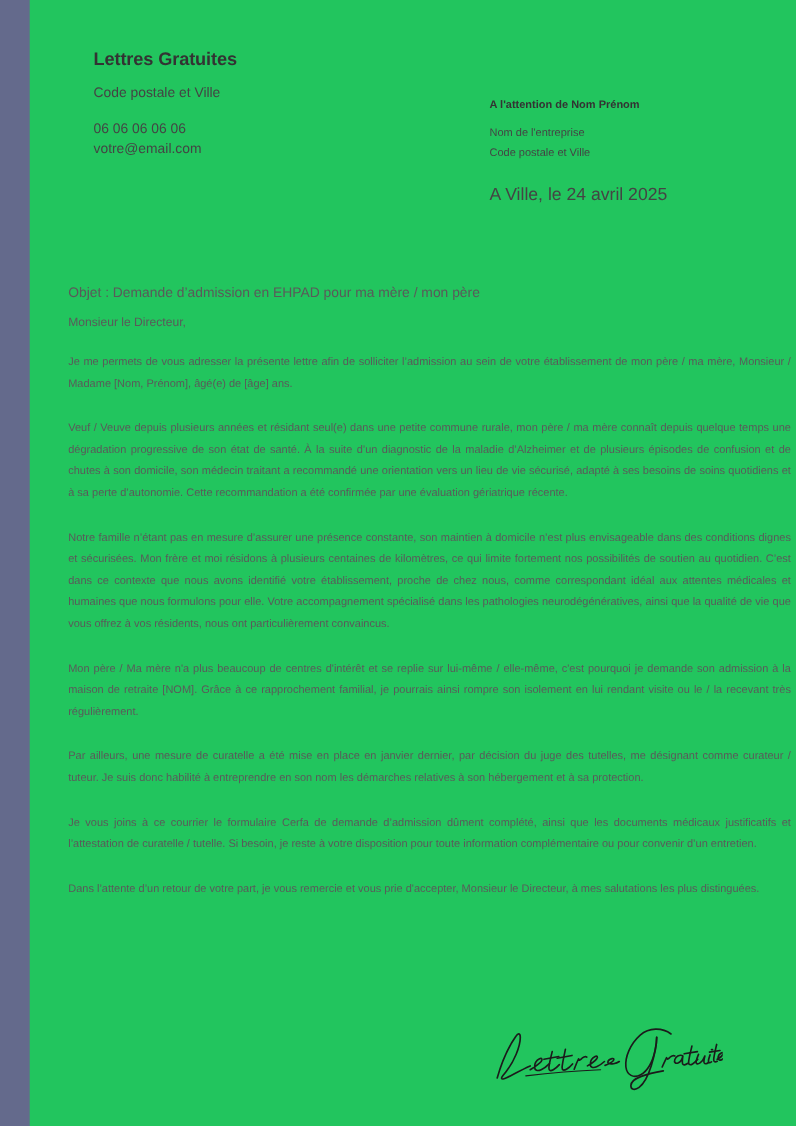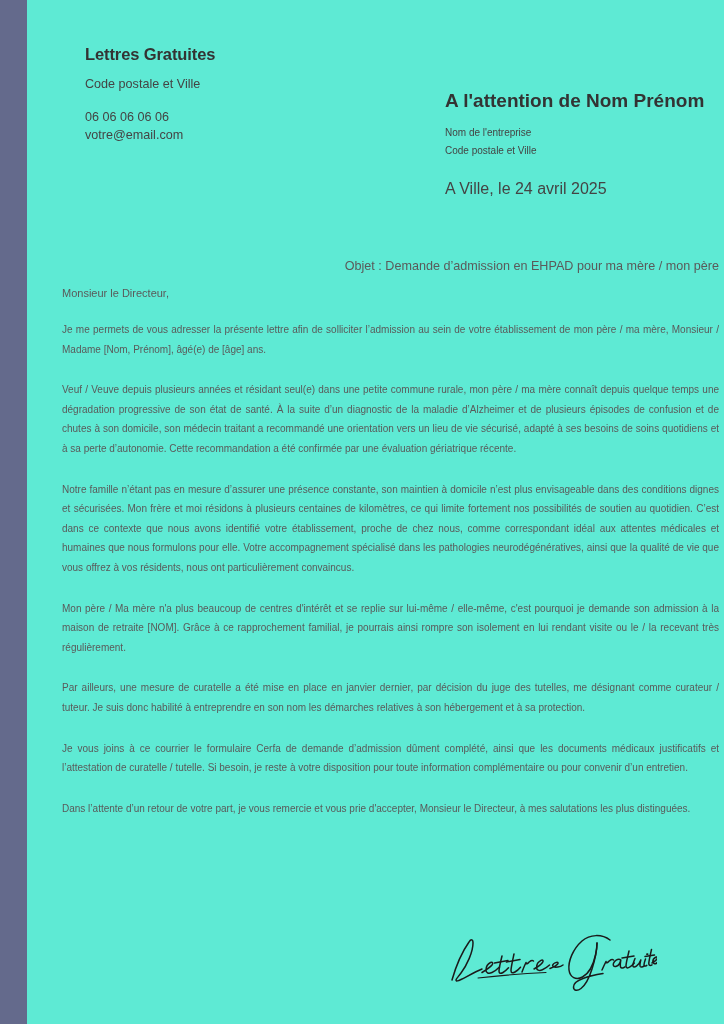--- a/index.html
+++ b/index.html
@@ -11,21 +11,21 @@
     height: 1024px;
     background: #ffffff;
     font-family: "Liberation Sans", sans-serif;
     overflow: hidden;
     position: relative;
   }
   #page {
     position: relative;
     width: 724px;
     height: 1024px;
-    background: #5eead4;
+    background: #22c55e;
     box-sizing: border-box;
   }
   #side-bar {
     position: absolute;
     left: 0;
     top: 0;
     width: 27px;
     height: 1024px;
     background: #646a8c;
   }
@@ -65,21 +65,21 @@
     height: 15px;
   }
 
   .recipient-block {
     position: absolute;
     left: 418px;
     top: 90px;
     width: 270px;
   }
   .recipient-title {
-    font-size: 19px;
+    font-size: 10px;
     font-weight: bold;
     color: #333333;
     margin-bottom: 12px;
   }
   .recipient-line {
     font-size: 10px;
     color: #444444;
     line-height: 18px;
   }
   .recipient-date {
@@ -92,21 +92,20 @@
   .body-wrap {
     position: absolute;
     left: 35px;
     top: 258px;
     width: 657px;
   }
   .subject {
     font-size: 12.6px;
     color: #5a5a5a;
     line-height: 17px;
-    text-align: right;
   }
   .salutation {
     font-size: 11px;
     color: #5a5a5a;
     margin-top: 12px;
   }
   p.para {
     font-size: 10px;
     color: #5a5a5a;
     line-height: 19.6px;

